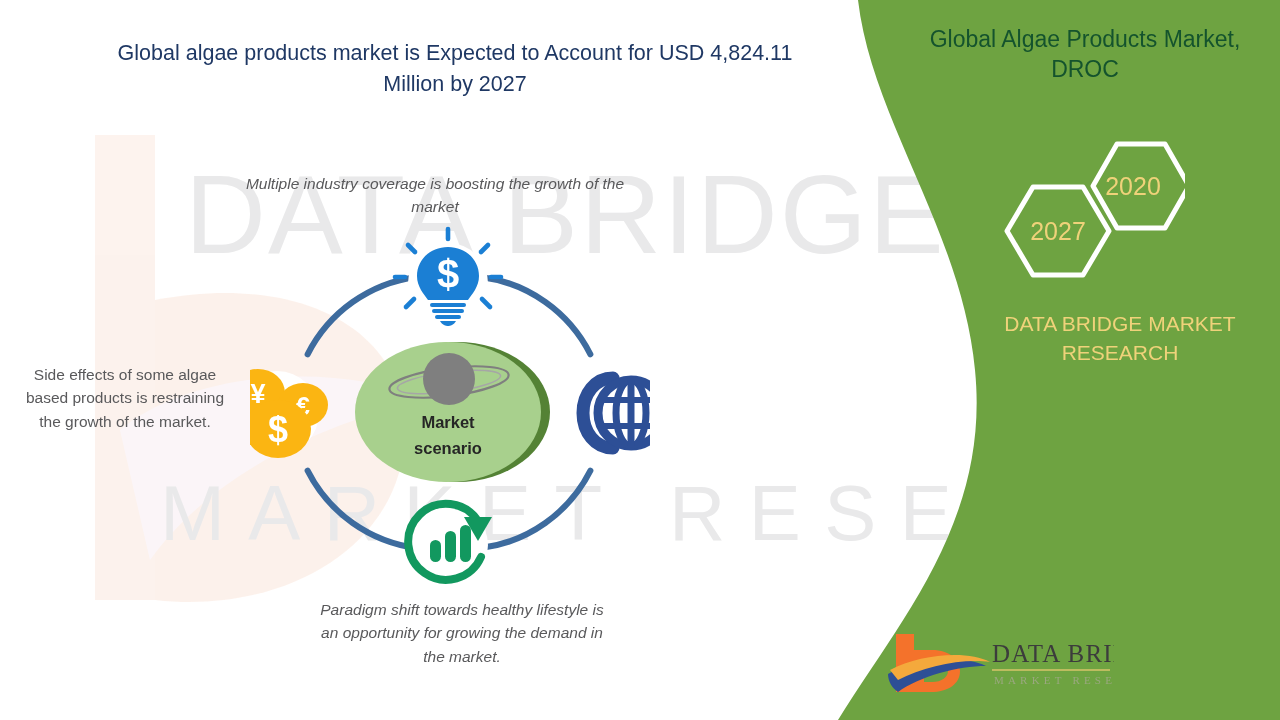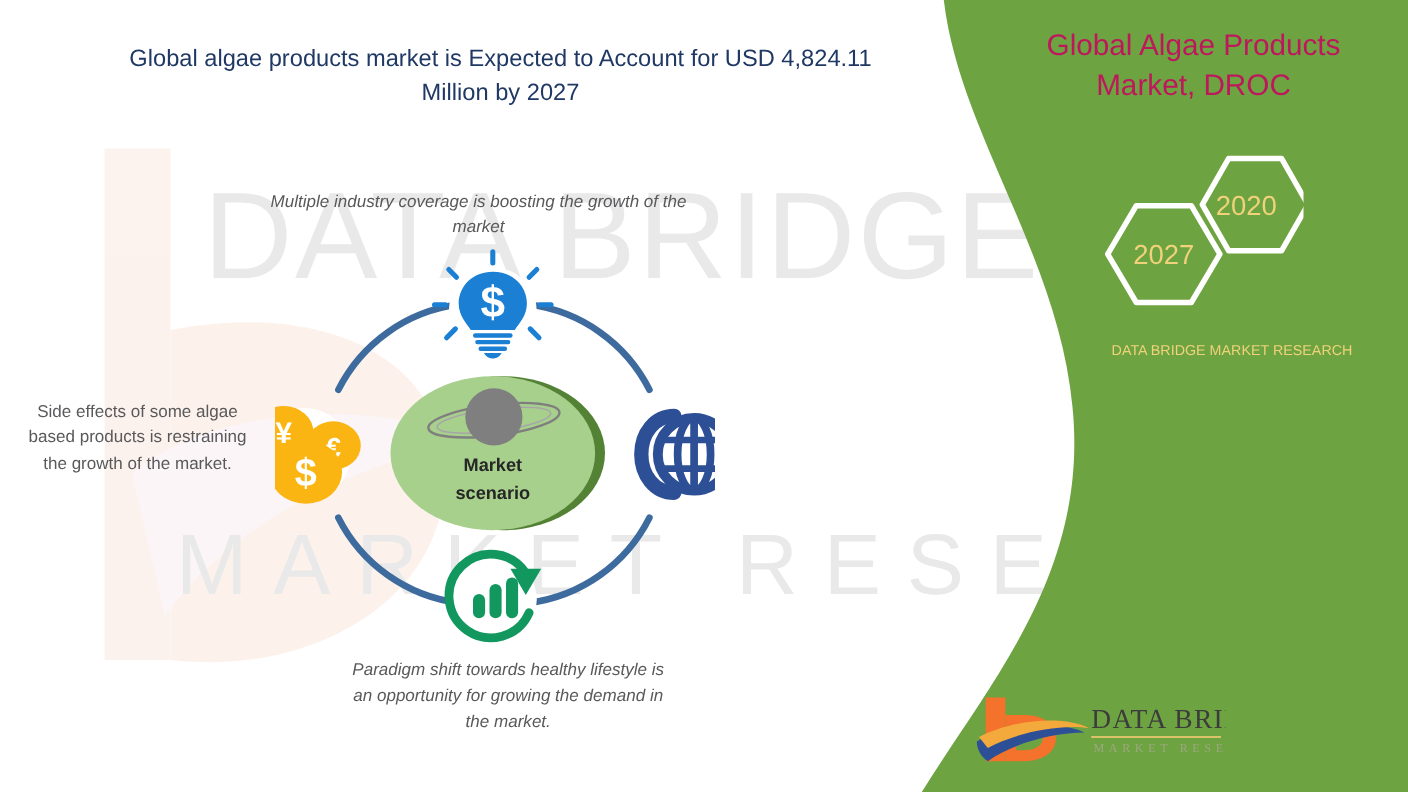--- a/index.html
+++ b/index.html
@@ -20,25 +20,25 @@
     white-space:nowrap;
     letter-spacing:0.02em;
   }
   .wm-data{ left:185px; top:150px; font-size:112px; }
   .wm-market{ left:160px; top:468px; font-size:78px; letter-spacing:0.30em; }
 
   
   .green-panel{position:absolute;left:0;top:0;width:1280px;height:720px;}
   .panel-title{
     position:absolute;left:905px;top:24px;width:360px;
-    text-align:center;color:#be185d;font-size:27px;line-height:1.32;
+    text-align:center;color:#14532d;font-size:23px;line-height:1.32;
   }
   .brand-text{
     position:absolute;left:960px;top:310px;width:320px;
-    text-align:center;color:#efd27a;font-size:13px;line-height:1.38;
+    text-align:center;color:#efd27a;font-size:21px;line-height:1.38;
   }
   .hex-wrap{position:absolute;left:985px;top:130px;width:200px;height:150px;}
 
   
   .logo{position:absolute;left:884px;top:626px;width:230px;height:78px;}
 
   
   .headline{
     position:absolute;left:105px;top:38px;width:700px;
     text-align:center;color:#1f3864;font-size:21.5px;line-height:1.42;

